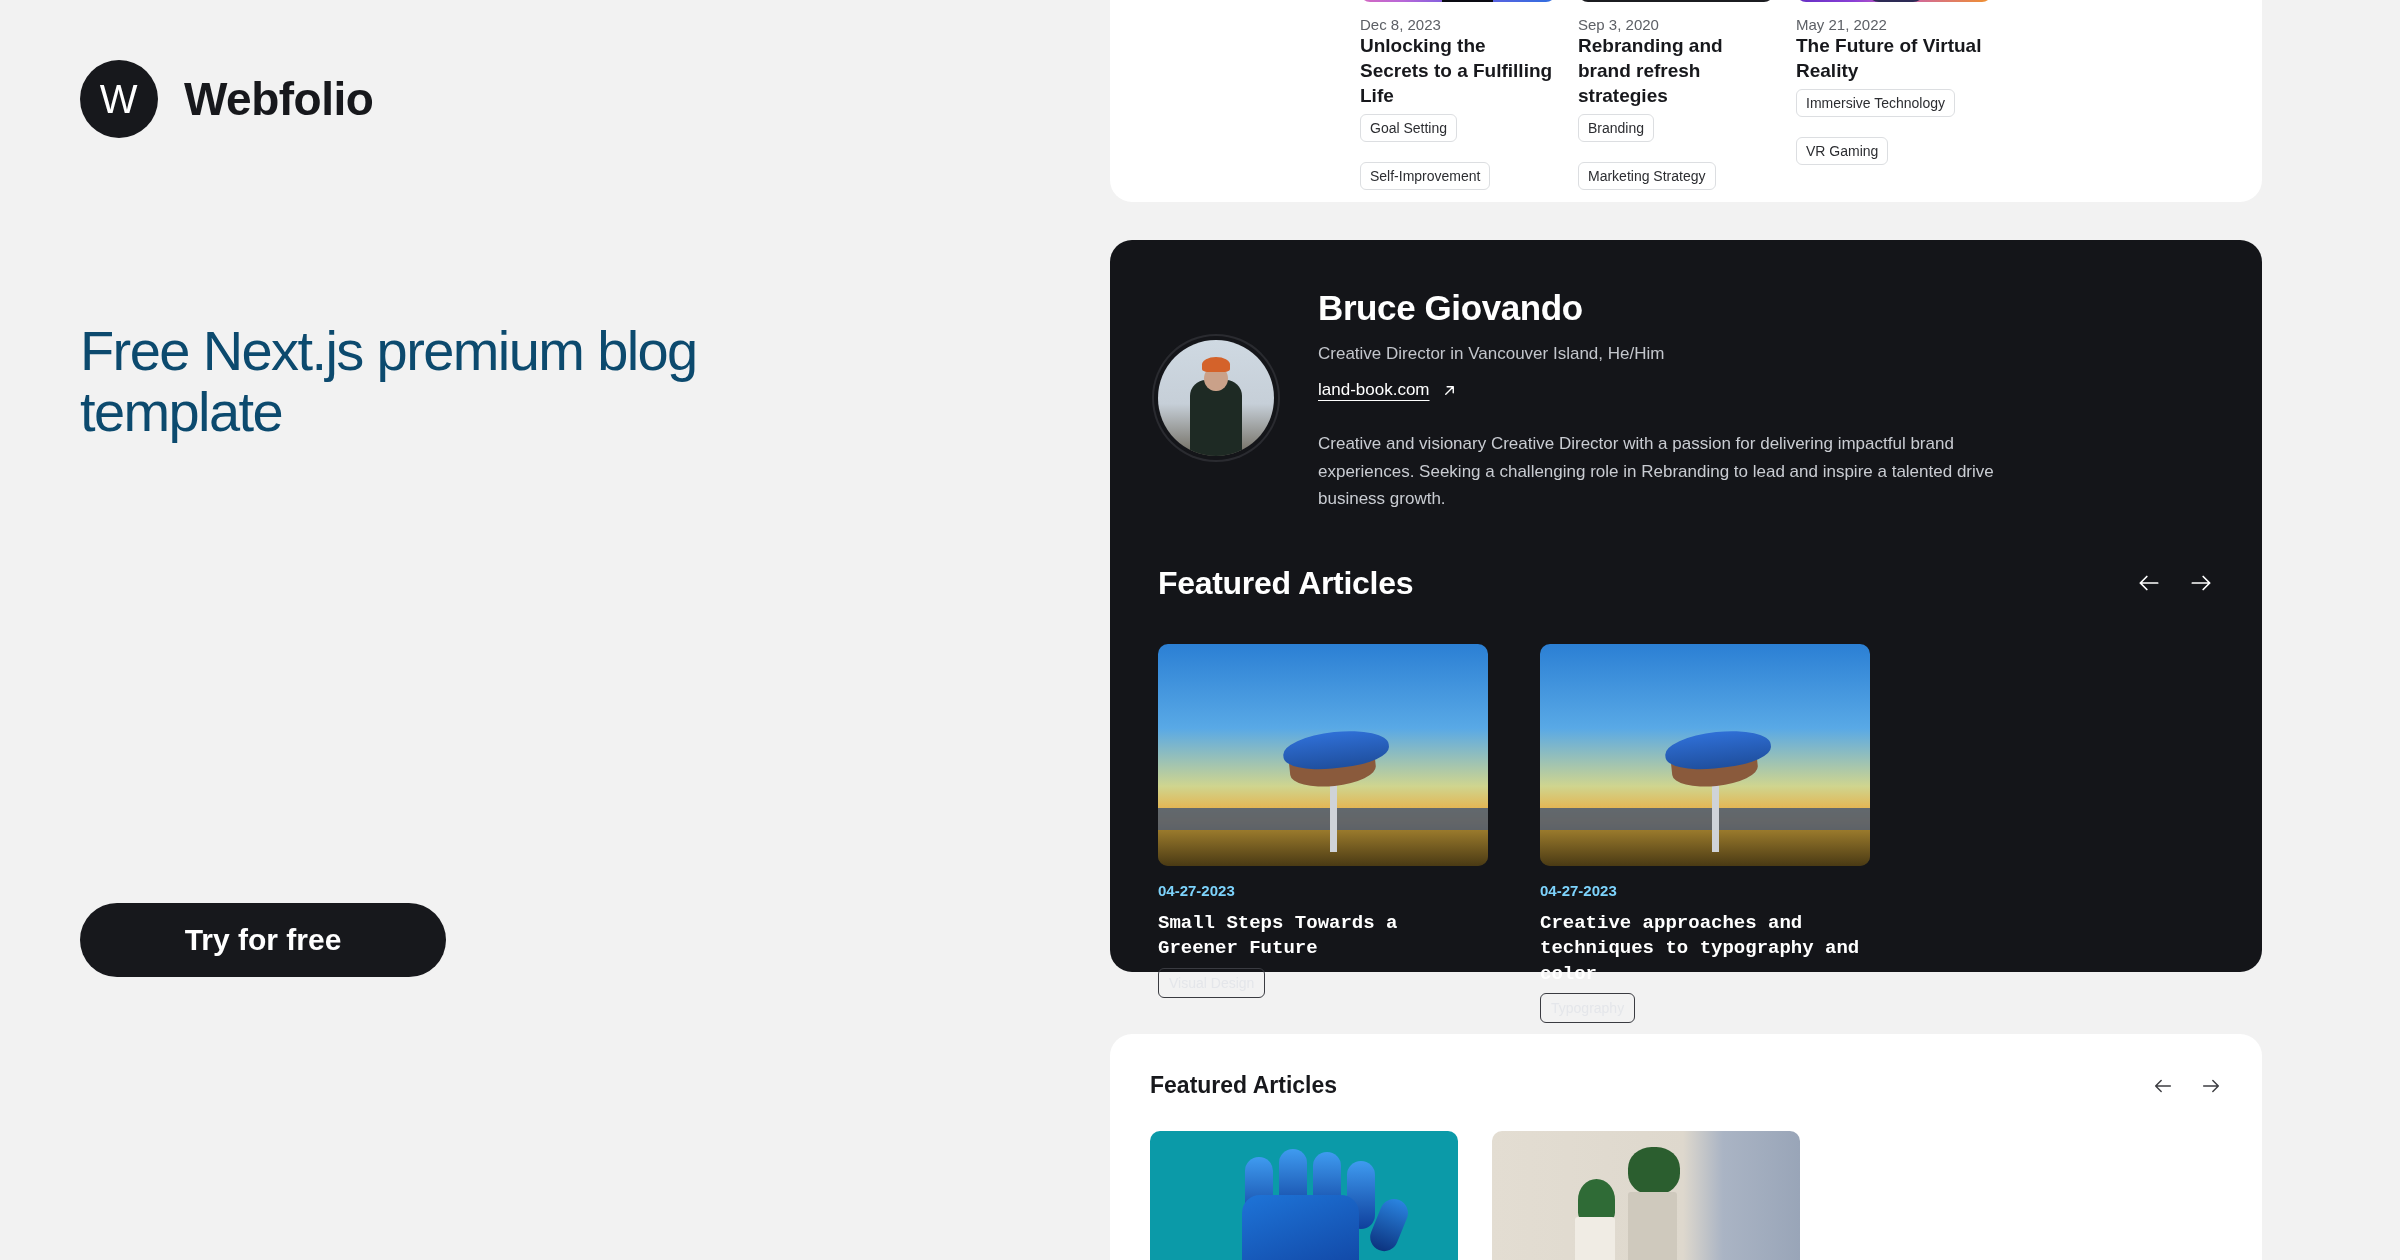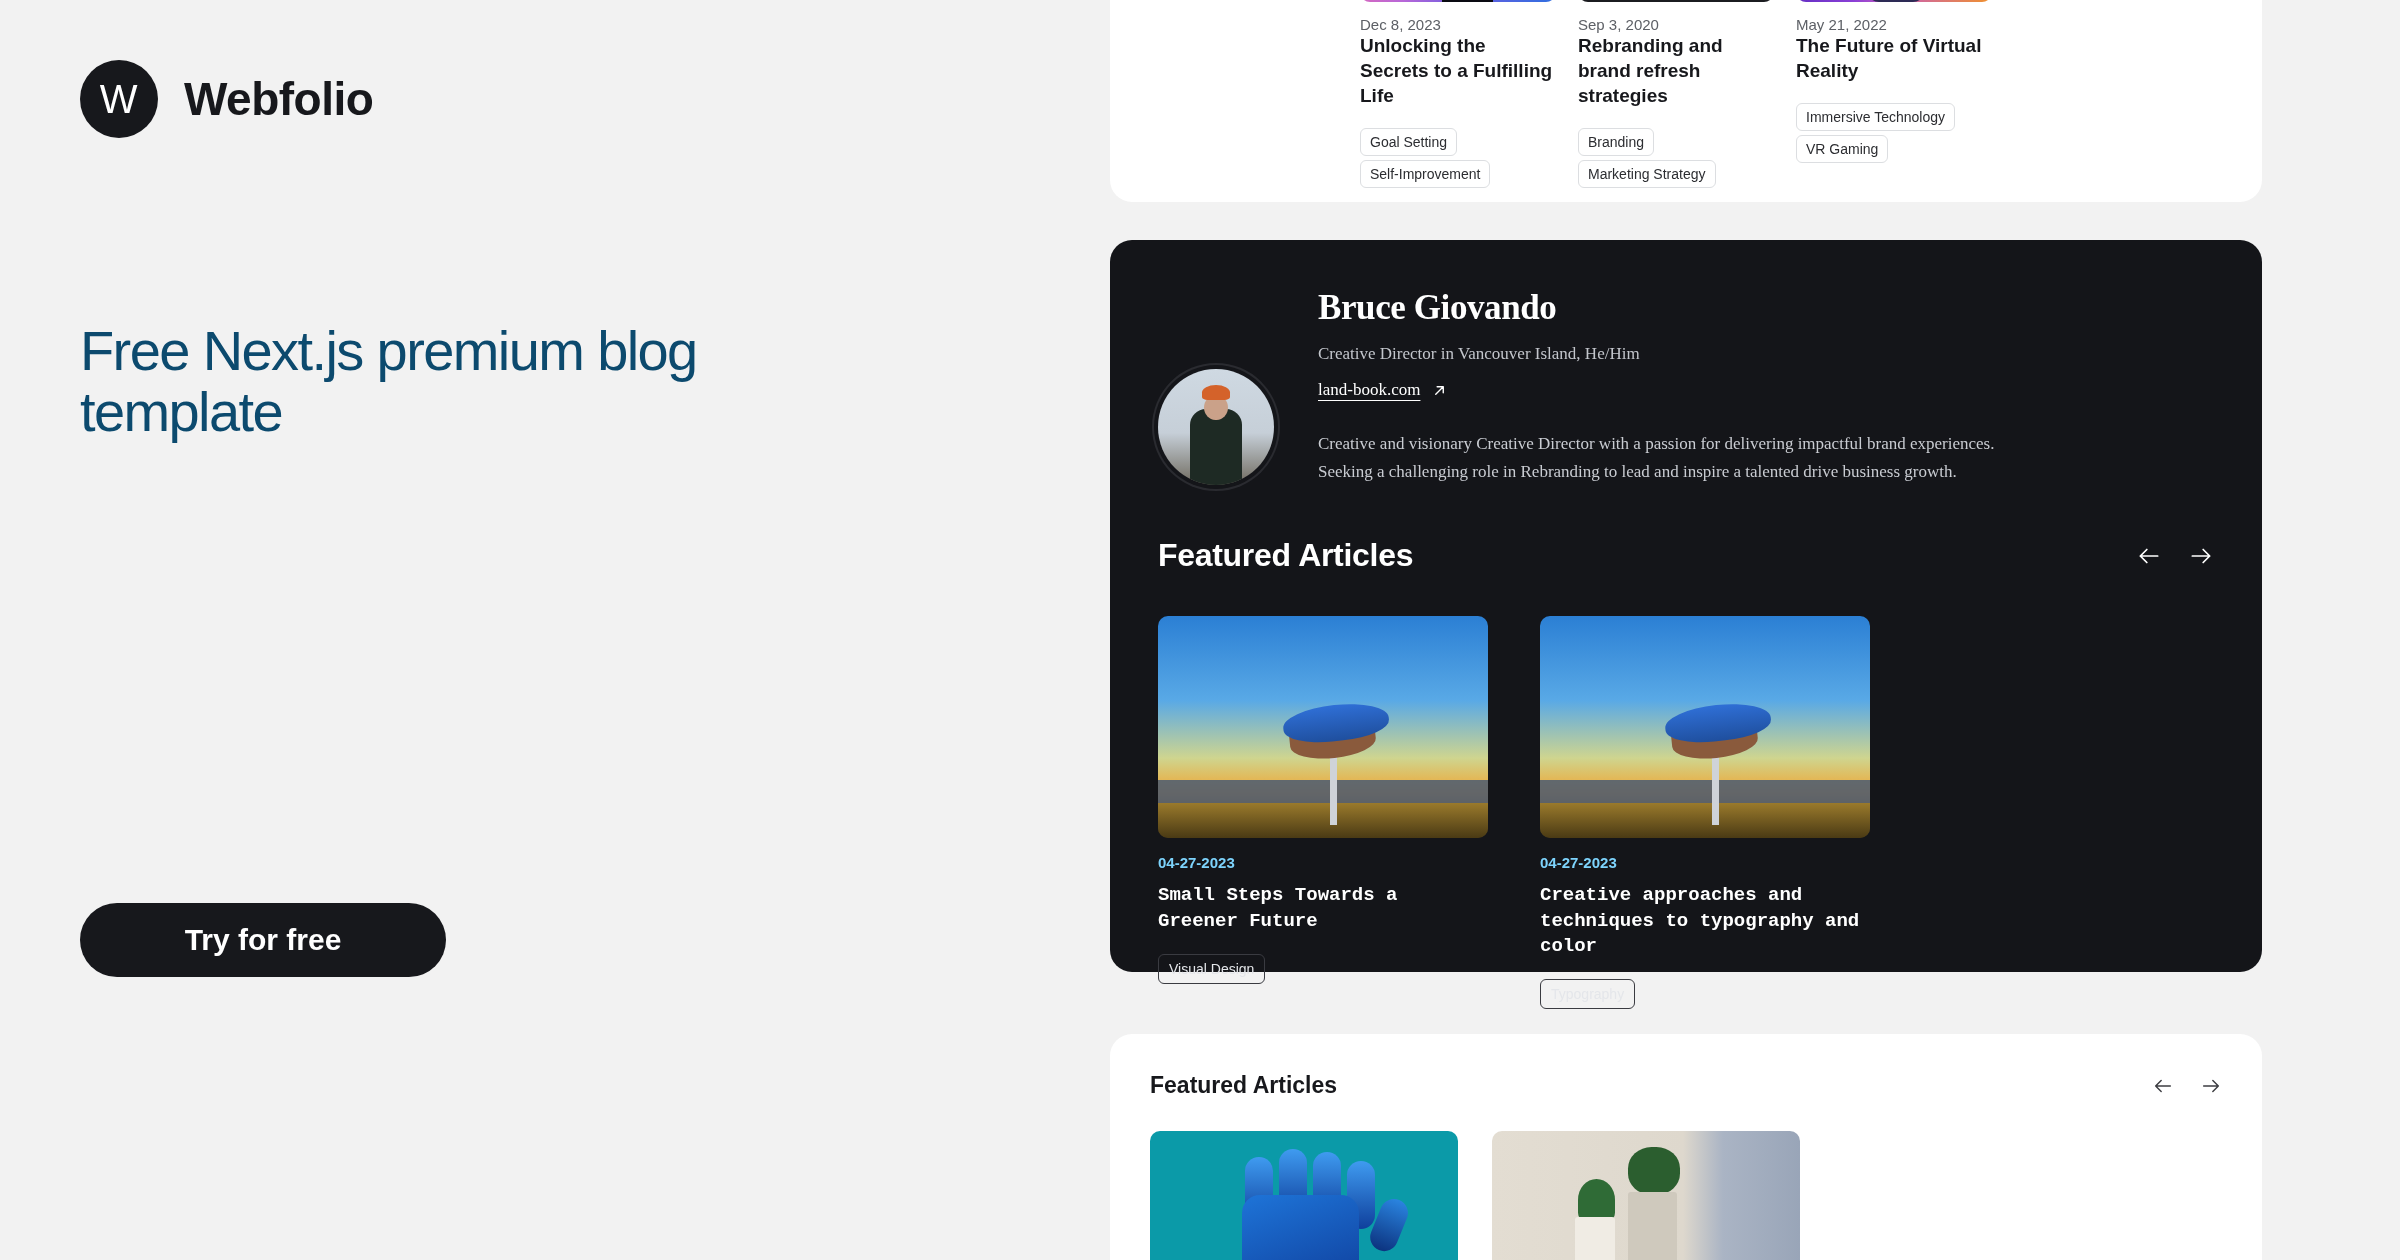--- a/index.html
+++ b/index.html
@@ -50,34 +50,34 @@
   .post { width: 196px; }
   .post-thumb { width: 196px; height: 82px; border-radius: 10px; }
   .t-grad-1 { background: linear-gradient(110deg,#e86ab0 0%,#b867d8 32%,#6b5ce0 58%,#2f6fe0 100%); position: relative; overflow: hidden; }
   .t-grad-1::after { content:""; position:absolute; left:42%; top:-10%; width:26%; height:130%; background:#0a0a12; border-radius:40% 40% 10% 10%; }
   .t-grad-2 { background: #1b1c20; position: relative; overflow: hidden; display:flex; align-items:center; justify-content:center; gap:10px; }
   .t-grad-3 { background: linear-gradient(100deg,#5b2bbf 0%,#8a3fd6 34%,#c75bbf 52%,#f0922c 100%); position:relative; overflow:hidden;}
   .t-grad-3::after { content:""; position:absolute; left:36%; top:8%; width:30%; height:92%; background:#2d2a55; border-radius:12px; }
 
   .post-date { margin-top: 14px; font-size: 15px; color: #5d6066; }
   .post-title { margin-top: 0; font-size: 19px; line-height: 1.32; font-weight: 700; color: #17181c; }
-  .tag-row { margin-top: 20px; display: flex; flex-wrap: wrap; gap: 4px; }
+  .tag-row { margin-top: 6px; display: flex; flex-wrap: wrap; gap: 20px; }
   .tag {
     border: 1px solid #dcdee1; border-radius: 6px;
     padding: 5px 9px; font-size: 14px; color: #2c2d31; background: #fff;
     white-space: nowrap;
   }
 
   
   .card-profile {
     position: absolute; left: 1110px; top: 240px;
     width: 1152px; height: 732px;
     background: #141519; border-radius: 22px; padding: 44px 48px;
   }
-  .profile-head { display: flex; gap: 44px; align-items: flex-end; font-family: Liberation Serif, serif; }
+  .profile-head { display: flex; gap: 44px; align-items: center; }
   .avatar {
     width: 116px; height: 116px; border-radius: 50%; flex: none;
     background: linear-gradient(180deg,#cfd9e2 0%,#c6cfd8 55%,#6f6a5e 100%);
     position: relative; overflow: hidden;
     box-shadow: 0 0 0 4px #141519, 0 0 0 6px #2a2b30;
   }
   .avatar-body { position:absolute; left:28%; top:34%; width:44%; height:66%; background:#1e2a24; border-radius:16px 16px 0 0; }
   .avatar-head { position:absolute; left:40%; top:22%; width:20%; height:22%; background:#caa189; border-radius:50%; }
   .avatar-hat { position:absolute; left:38%; top:14%; width:24%; height:13%; background:#d4622a; border-radius:50% 50% 20% 20%; }
   .profile-meta { padding-top: 4px; }

